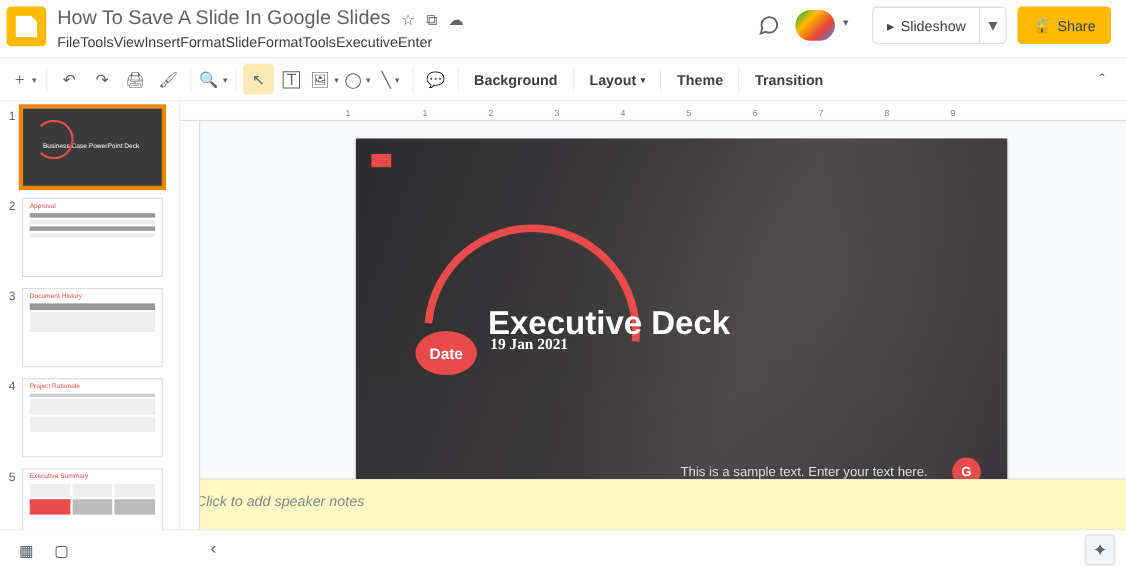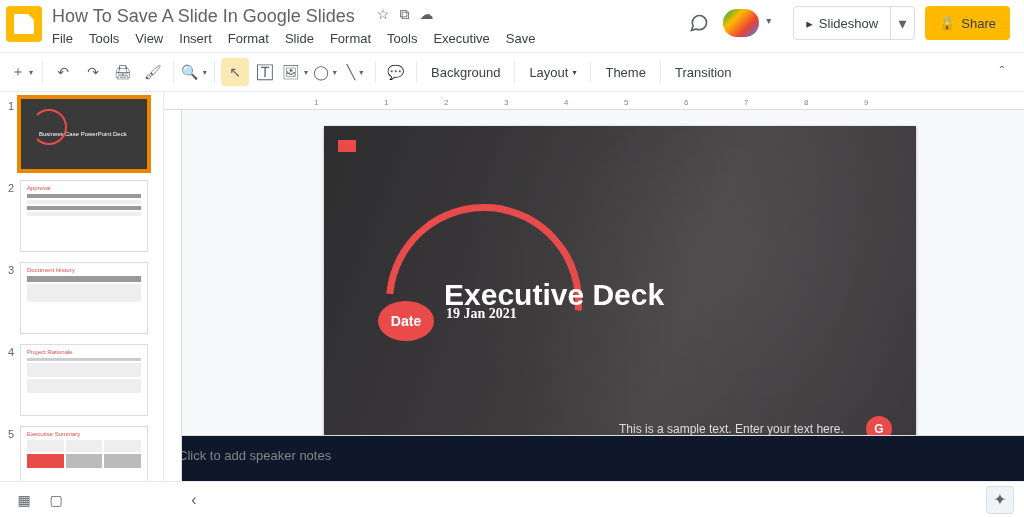--- a/index.html
+++ b/index.html
@@ -3,41 +3,41 @@
   <meta charset="utf-8">
   <style>
     * { box-sizing: border-box; margin: 0; padding: 0; font-family: Arial, "Helvetica Neue", sans-serif; }
     body { width: 1024px; height: 517px; overflow: hidden; background: #fff; display: flex; flex-direction: column; }
 
     
     .header-top { display: flex; align-items: flex-start; padding: 6px 14px 0 6px; height: 52px; }
     .logo { width: 36px; height: 36px; background: #ffba00; border-radius: 4px; position: relative; margin-right: 10px; }
     .logo::before { content:""; position:absolute; left:8px; top:8px; width:20px; height:20px; background:#fff; clip-path: polygon(0 0,70% 0,100% 30%,100% 100%,0 100%); }
     .title-block { flex:1; }
-    .title-line { display:flex; align-items:flex-start; gap:22px; }
+    .title-line { display:flex; align-items:flex-end; gap:10px; }
     .doc-title { font-size:18px; color:#5f6368; }
     .title-icons { display:flex; gap:10px; color:#5f6368; font-size:14px; }
-    .menu-line { display:flex; gap:16px; font-size:13px; color:#3c4043; margin-top:4px; align-items:center; }
+    .menu-line { display:flex; font-size:13px; color:#3c4043; margin-top:4px; align-items:center; }
     .menu-item { cursor:pointer; }
     .last-edit { color:#5f6368; text-decoration:underline; margin-left:6px; }
     .header-right { display:flex; align-items:center; gap:10px; }
     .hdr-icon { width:28px; height:28px; display:flex; align-items:center; justify-content:center; color:#5f6368; cursor:pointer; }
     .meet-badge { width:36px; height:28px; border-radius:14px; background:linear-gradient(135deg,#00ac47,#ffba00,#ea4335,#4285f4); position:relative; }
     .meet-badge::after { content:"▾"; position:absolute; right:-12px; top:6px; color:#5f6368; font-size:10px; }
     .slideshow-btn { display:flex; align-items:center; border:1px solid #dadce0; border-radius:4px; height:34px; }
     .slideshow-btn .main { padding:0 12px; display:flex; align-items:center; gap:6px; font-size:13px; color:#3c4043; }
     .slideshow-btn .split { border-left:1px solid #dadce0; width:24px; height:100%; display:flex; align-items:center; justify-content:center; color:#5f6368; }
     .share-btn { background:#ffba00; border-radius:4px; height:34px; padding:0 14px; display:flex; align-items:center; gap:6px; font-size:13px; color:#3c4043; font-weight:500; }
 
     
     .toolbar { border-top:1px solid #e8eaed; border-bottom:1px solid #e8eaed; height:40px; display:flex; align-items:center; padding:0 8px; gap:2px; }
     .tb-btn { min-width:28px; height:28px; display:flex; align-items:center; justify-content:center; border-radius:4px; cursor:pointer; color:#5f6368; font-size:14px; }
     .tb-sep { width:1px; height:22px; background:#e8eaed; margin:0 4px; }
     .tb-drop::after { content:"▾"; font-size:8px; margin-left:4px; }
-    .tb-text { font-size:13px; color:#3c4043; padding:0 8px; height:28px; display:flex; align-items:center; border-radius:4px; cursor:pointer; }
+    .tb-text { font-size:13px; color:#3c4043; padding:0 8px; height:28px; display:flex; align-items:center; border-radius:4px; cursor:pointer;font-weight:bold; }
     .collapse { margin-left:auto; }
     .selected { background: #fce8b2; }
 
     
     .workspace { flex:1; display:flex; overflow:hidden; }
     .filmstrip { width:164px; border-right:1px solid #e8eaed; overflow-y:auto; padding:6px 0 6px 8px; }
     .thumb-wrap { display:flex; margin-bottom:10px; }
     .thumb-num { width:12px; font-size:11px; color:#5f6368; padding-top:2px; }
     .thumb { width:128px; height:72px; border:1px solid #dadce0; background:#fff; position:relative; overflow:hidden; display:flex; flex-direction:column; }
     .thumb.selected-thumb { outline:3px solid #ea8600; border-color:#ea8600; }
@@ -62,21 +62,21 @@
       opacity:.9; }
     .circle-accent { position:absolute; left:62px; top:78px; width:196px; height:196px; border:7px solid #e94b4b; border-radius:50%; border-left-color:transparent; border-bottom-color:transparent; transform:rotate(-40deg); }
     .date-pill { position:absolute; left:54px; top:175px; background:#e94b4b; color:#fff; font-size:14px; font-weight:bold; padding:6px 14px; border-radius:50%; width:56px; height:40px; display:flex; align-items:center; justify-content:center; }
     .slide h1 { position:absolute; left:120px; top:112px; color:#fff; font-family:"Times New Roman",serif; font-size:30px; font-weight:bold; line-height:1.25; }
     .date-val { position:absolute; left:122px; top:180px; color:#fff; font-family:"Times New Roman",serif; font-size:14px; font-weight:bold; }
     .sample { position:absolute; left:295px; bottom:24px; color:#ddd; font-size:12px; }
     .g-badge { position:absolute; right:24px; bottom:18px; width:26px; height:26px; background:#e94b4b; border-radius:50%; color:#fff; display:flex; align-items:center; justify-content:center; font-size:12px; font-weight:bold; }
     .red-tag { position:absolute; left:14px; top:14px; width:18px; height:12px; background:#e94b4b; }
 
     
-    .notes { height:46px; background:#0f172a; border-top:1px solid #dadce0; padding:12px 14px; font-size:13px; color:#80868b; }
+    .notes { height:46px; background:#fef9c3; border-top:1px solid #dadce0; padding:12px 14px; font-size:13px; color:#80868b;font-style:italic; }
 
     
     .bottombar { height:36px; border-top:1px solid #e8eaed; display:flex; align-items:center; padding:0 10px; justify-content:space-between; }
     .view-modes { display:flex; gap:4px; }
     .view-mode { width:28px; height:24px; display:flex; align-items:center; justify-content:center; border-radius:4px; color:#5f6368; font-size:14px; cursor:pointer; }
     .collapse-film { width:28px; height:24px; display:flex; align-items:center; justify-content:center; color:#5f6368; cursor:pointer; margin-left:110px; }
     .explore { width:28px; height:28px; border:1px solid #dadce0; border-radius:4px; display:flex; align-items:center; justify-content:center; color:#5f6368; background:#f1f3f4; }
   </style>
 </head>
 <body>
@@ -95,21 +95,21 @@
     <div class="menu-line">
       <span class="menu-item">File</span>
       <span class="menu-item">Tools</span>
       <span class="menu-item">View</span>
       <span class="menu-item">Insert</span>
       <span class="menu-item">Format</span>
       <span class="menu-item">Slide</span>
       <span class="menu-item">Format</span>
       <span class="menu-item">Tools</span>
       <span class="menu-item">Executive</span>
-      <span class="menu-item">Save</span>
+      <span class="menu-item">Enter</span>
     </div>
   </div>
   <div class="header-right">
     <div class="hdr-icon">
       <svg width="20" height="20" viewBox="0 0 24 24" fill="none" stroke="currentColor" stroke-width="2">
           <path d="M21 11.5a8.38 8.38 0 0 1-8.5 8.5 8.5 8.5 0 0 1-3.9-.9L3 21l1.9-5.6A8.38 8.38 0 0 1 4 11.5 8.5 8.5 0 0 1 12.5 3 8.38 8.38 0 0 1 21 11.5z"></path>
         </svg>
     </div>
     <div class="meet-badge"></div>
     <div style="width:14px"></div>

